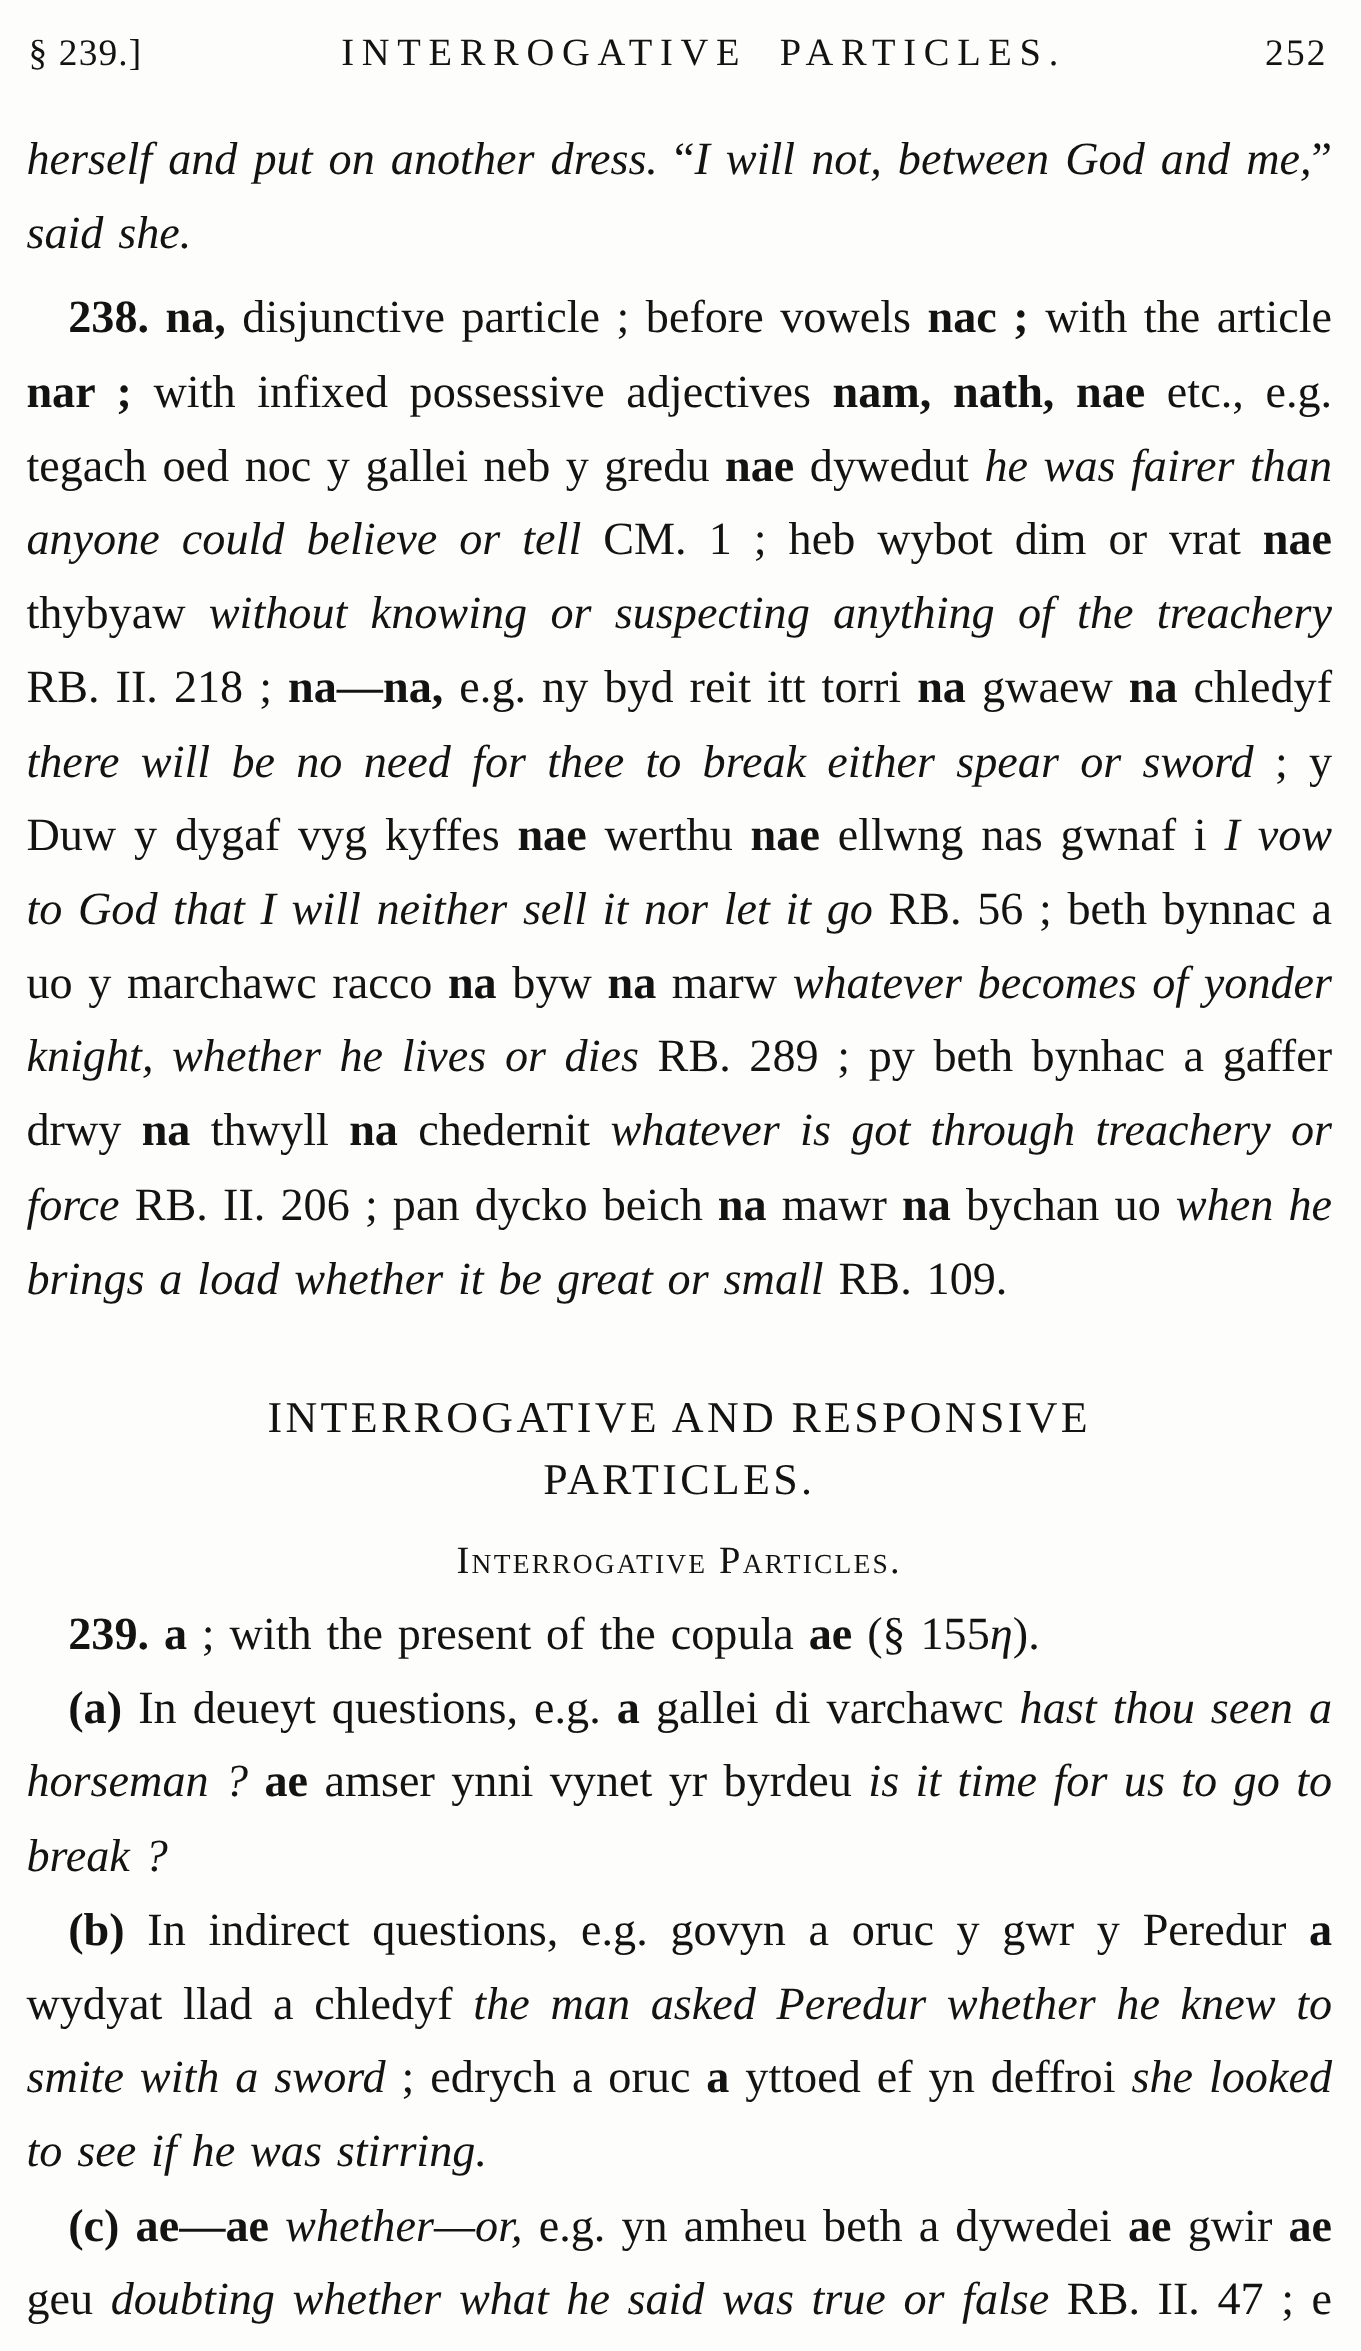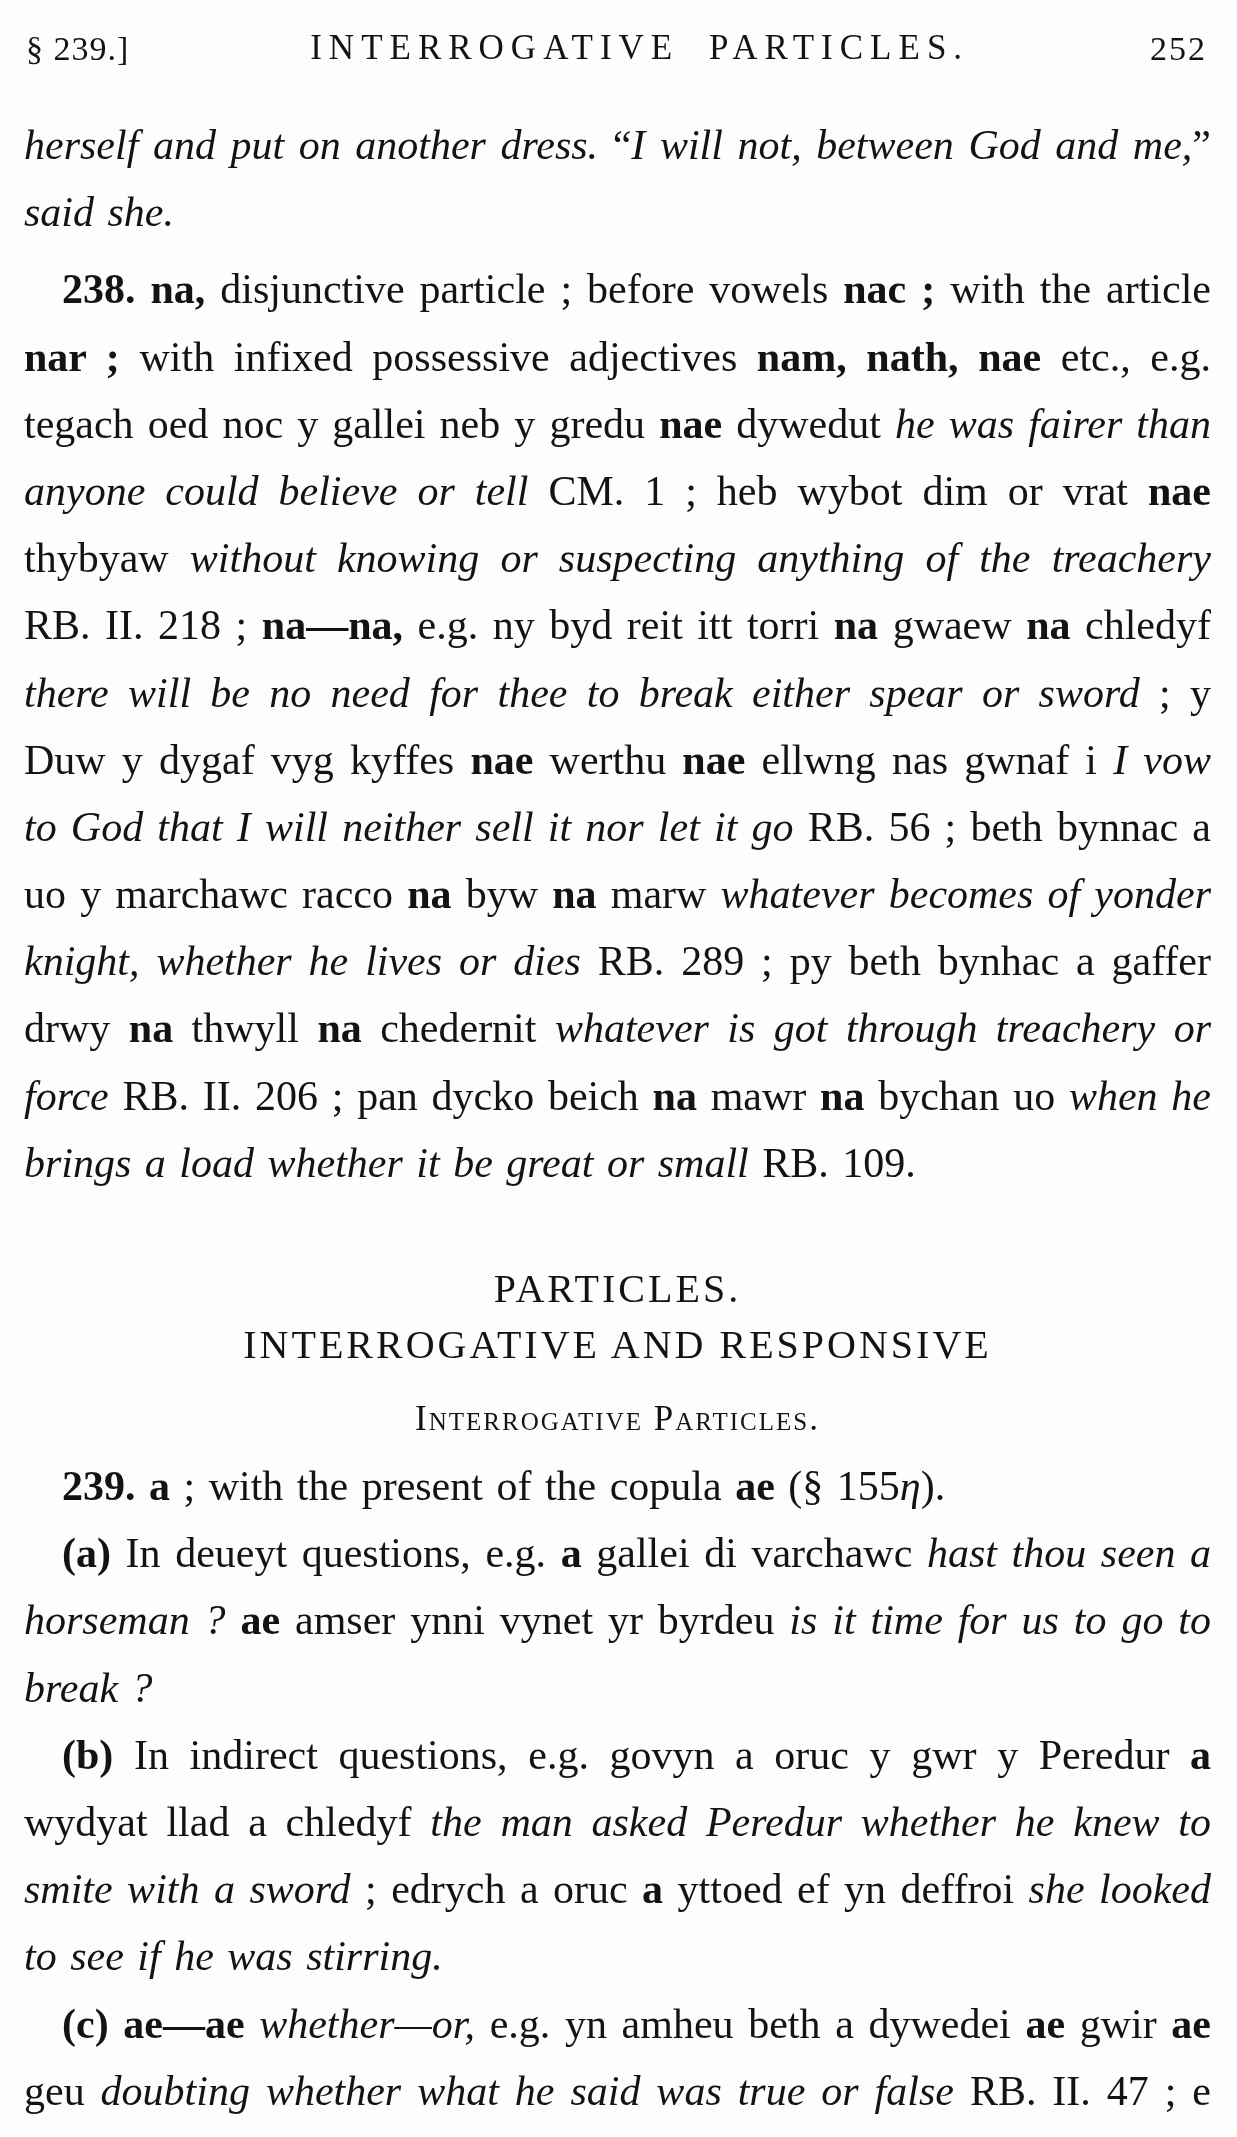--- a/index.html
+++ b/index.html
@@ -78,22 +78,22 @@
     <span class="running-title">INTERROGATIVE PARTICLES.</span>
     <span class="page-num">252</span>
   </div>
 
   <p class="para first"><span class="i">herself and put on another dress.  </span><span>“</span><span class="i">I will not, between God and me,</span><span>” </span><span class="i">said she.</span></p>
 
 
   <p class="para"><span class="b">238. </span><span class="b">na,</span><span> disjunctive particle ; before vowels </span><span class="b">nac ;</span><span> with the article </span><span class="b">nar ;</span><span> with infixed possessive adjectives </span><span class="b">nam, nath, nae</span><span> etc., e.g. tegach oed noc y gallei neb y gredu </span><span class="b">nae</span><span> dywedut </span><span class="i">he was fairer than anyone could believe or tell</span><span> CM. 1 ; heb wybot dim or vrat </span><span class="b">nae</span><span> thybyaw </span><span class="i">without knowing or suspecting anything of the treachery</span><span> RB. II. 218 ; </span><span class="b">na—na,</span><span> e.g. ny byd reit itt torri </span><span class="b">na</span><span> gwaew </span><span class="b">na</span><span> chledyf </span><span class="i">there will be no need for thee to break either spear or sword</span><span> ; y Duw y dygaf vyg kyffes </span><span class="b">nae</span><span> werthu </span><span class="b">nae</span><span> ellwng nas gwnaf i </span><span class="i">I vow to God that I will neither sell it nor let it go</span><span> RB. 56 ; beth bynnac a uo y marchawc racco </span><span class="b">na</span><span> byw </span><span class="b">na</span><span> marw </span><span class="i">whatever becomes of yonder knight, whether he lives or dies</span><span> RB. 289 ; py beth bynhac a gaffer drwy </span><span class="b">na</span><span> thwyll </span><span class="b">na</span><span> chedernit </span><span class="i">whatever is got through treachery or force</span><span> RB. II. 206 ; pan dycko beich </span><span class="b">na</span><span> mawr </span><span class="b">na</span><span> bychan uo </span><span class="i">when he brings a load whether it be great or small</span><span> RB. 109.</span></p>
 
   <div class="heading">
+    <div>INTERROGATIVE AND RESPONSIVE</div>
     <div>PARTICLES.</div>
-    <div>INTERROGATIVE AND RESPONSIVE</div>
   </div>
 
   <div class="subheading">Interrogative Particles.</div>
 
   <p class="para"><span class="b">239. a</span><span> ; with the present of the copula </span><span class="b">ae</span><span> (§ 155</span><span class="i">η</span><span>).</span></p>
 
   <p class="para"><span class="b">(a)</span><span> In deueyt questions, e.g. </span><span class="b">a</span><span> gallei di varchawc </span><span class="i">hast thou seen a horseman ?  </span><span class="b">ae</span><span> amser ynni vynet yr byrdeu </span><span class="i">is it time for us to go to break ?</span></p>
 
   <p class="para"><span class="b">(b)</span><span> In indirect questions, e.g. govyn a oruc y gwr y Peredur </span><span class="b">a</span><span> wydyat llad a chledyf </span><span class="i">the man asked Peredur whether he knew to smite with a sword</span><span> ; edrych a oruc </span><span class="b">a</span><span> yttoed ef yn deffroi </span><span class="i">she looked to see if he was stirring.</span></p>
 

